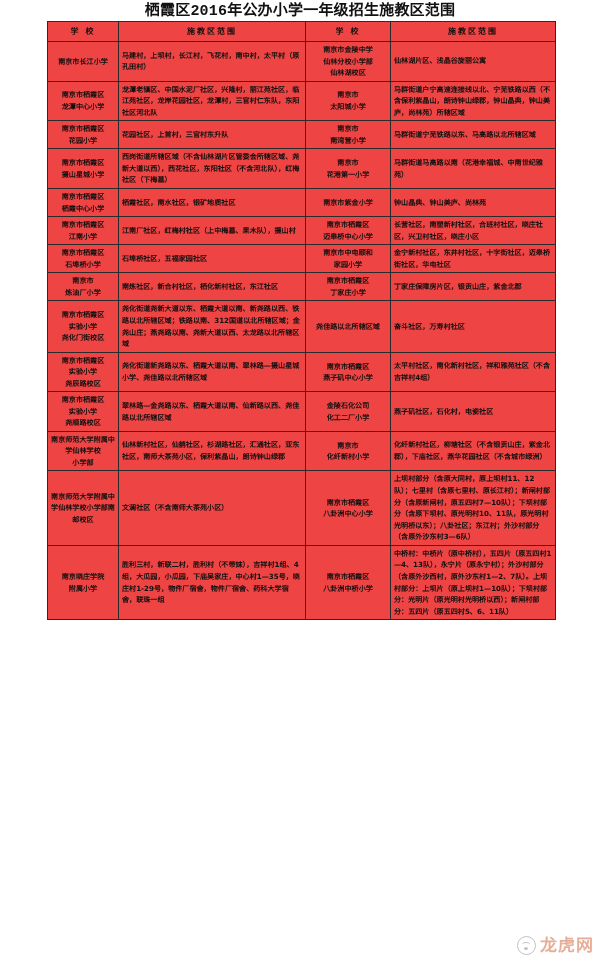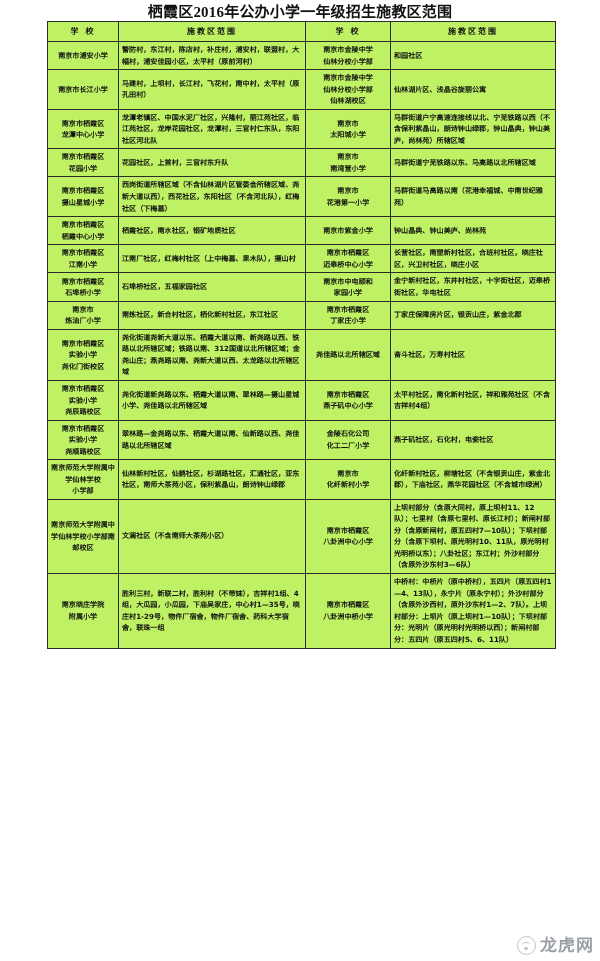--- a/index.html
+++ b/index.html
@@ -25,33 +25,33 @@
   }
   .doc-title {
     text-align: center;
     font-size: 15px;
     font-weight: bold;
     letter-spacing: 0.2px;
     line-height: 20px;
     padding-top: 2px;
     padding-bottom: 3px;
     color: #121212;
-    font-family: Liberation Serif, serif;
+    font-family: Liberation Mono, monospace;
   }
   .table-wrap {
     position: absolute;
     left: 47px;
     top: 21px;
     width: 508px;
   }
   table.sched {
     border-collapse: collapse;
     width: 508px;
     table-layout: fixed;
-    background: #bef264;
+    background: #ef4444;
     padding-left: 42px;
   }
   table.sched td, table.sched th {
     border: 1px solid #2b2b2b;
     vertical-align: middle;
     padding: 2px 3px;
     font-size: 7.1px;
     line-height: 11.4px;
     font-weight: bold;
     color: #101010;
@@ -121,21 +121,21 @@
     top: 9.5px;
     width: 4px;
     height: 3px;
     background: #6d6d6d;
     border-radius: 50%;
   }
   .wm-text {
     font-size: 17px;
     font-weight: bold;
     letter-spacing: 1px;
-    color: #0f172a;
+    color: #c2410c;
     font-family: "DejaVu Serif", "Liberation Serif", serif;
     line-height: 17px;
   }
 </style>
 </head>
 <body>
 
 <div class="page">
 
   <div class="doc-title">栖霞区2016年公办小学一年级招生施教区范围</div>
@@ -152,34 +152,20 @@
         <tr>
           <th>学  校</th>
           <th>施教区范围</th>
           <th>学  校</th>
           <th>施教区范围</th>
         </tr>
       </thead>
       <tbody id="table-body">
           <tr>
             <td class="col-school">
-              <span class="school-name">南京市浦安小学</span>
-            </td>
-            <td class="col-range">
-              <span class="range-text">警防村，东江村，陈店村，补庄村，浦安村，联盟村，大幅村，浦安佳园小区，太平村（原前河村）</span>
-            </td>
-            <td class="col-school">
-              <span class="school-name">南京市金陵中学<br>仙林分校小学部</span>
-            </td>
-            <td class="col-range">
-              <span class="range-text">和园社区</span>
-            </td>
-          </tr>
-          <tr>
-            <td class="col-school">
               <span class="school-name">南京市长江小学</span>
             </td>
             <td class="col-range">
               <span class="range-text">马建村，上坝村，长江村，飞花村，南中村，太平村（原孔田村）</span>
             </td>
             <td class="col-school">
               <span class="school-name">南京市金陵中学<br>仙林分校小学部<br>仙林湖校区</span>
             </td>
             <td class="col-range">
               <span class="range-text">仙林湖片区、浅晶谷旋丽公寓</span>

